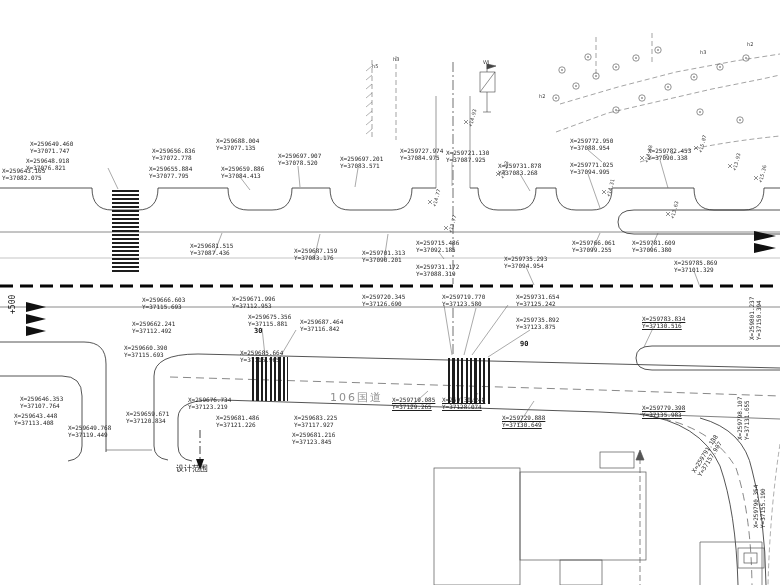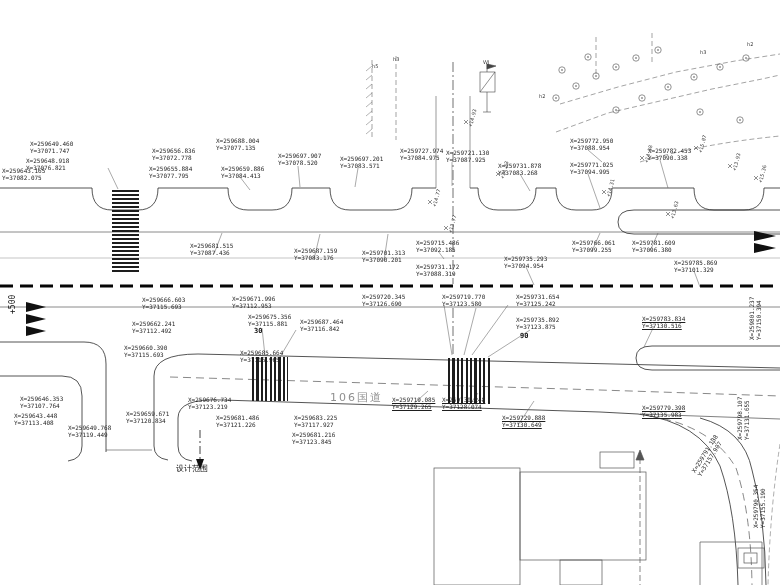--- a/index.html
+++ b/index.html
@@ -278,15 +278,15 @@
       <div class="site" style="left: 483px; top: 60px;">WJ</div>
       <div class="site" style="left: 539px; top: 94px;">h2</div>
       <div class="site" style="left: 700px; top: 50px;">h3</div>
       <div class="site" style="left: 747px; top: 42px;">h2</div>
     </div>
 
   <div id="road-name">106国道</div>
   <div id="design-scope">设计范围</div>
   <div id="station">+500</div>
   <div class="dim" style="left:254px;top:327px">30</div>
-  <div class="dim" style="left:520px;top:332px">90</div>
+  <div class="dim" style="left:520px;top:340px">90</div>
 
 </div>
 
 </body></html>

